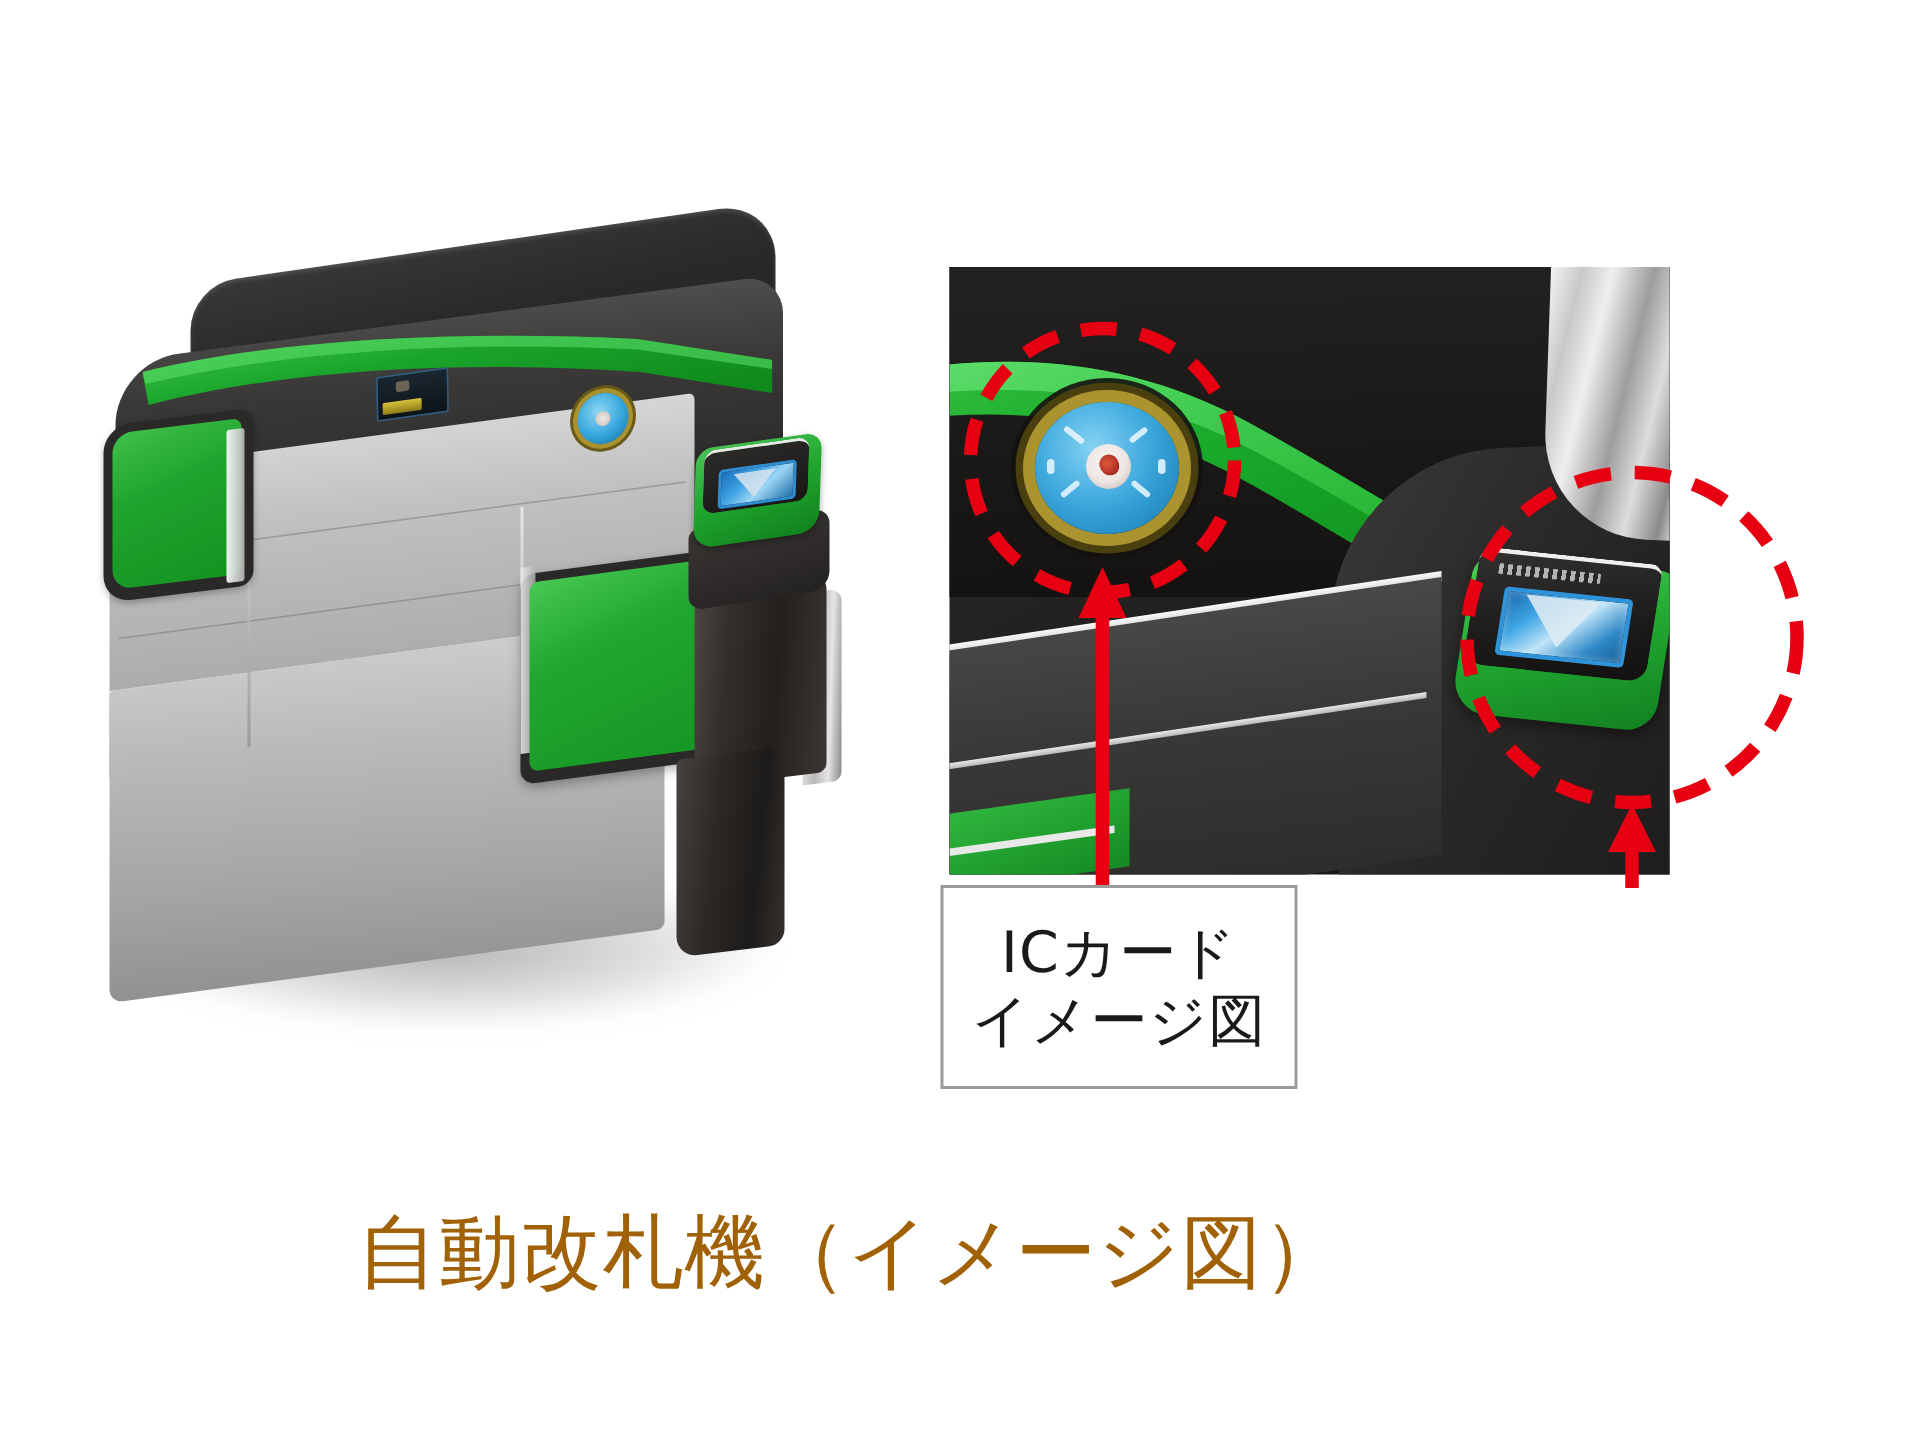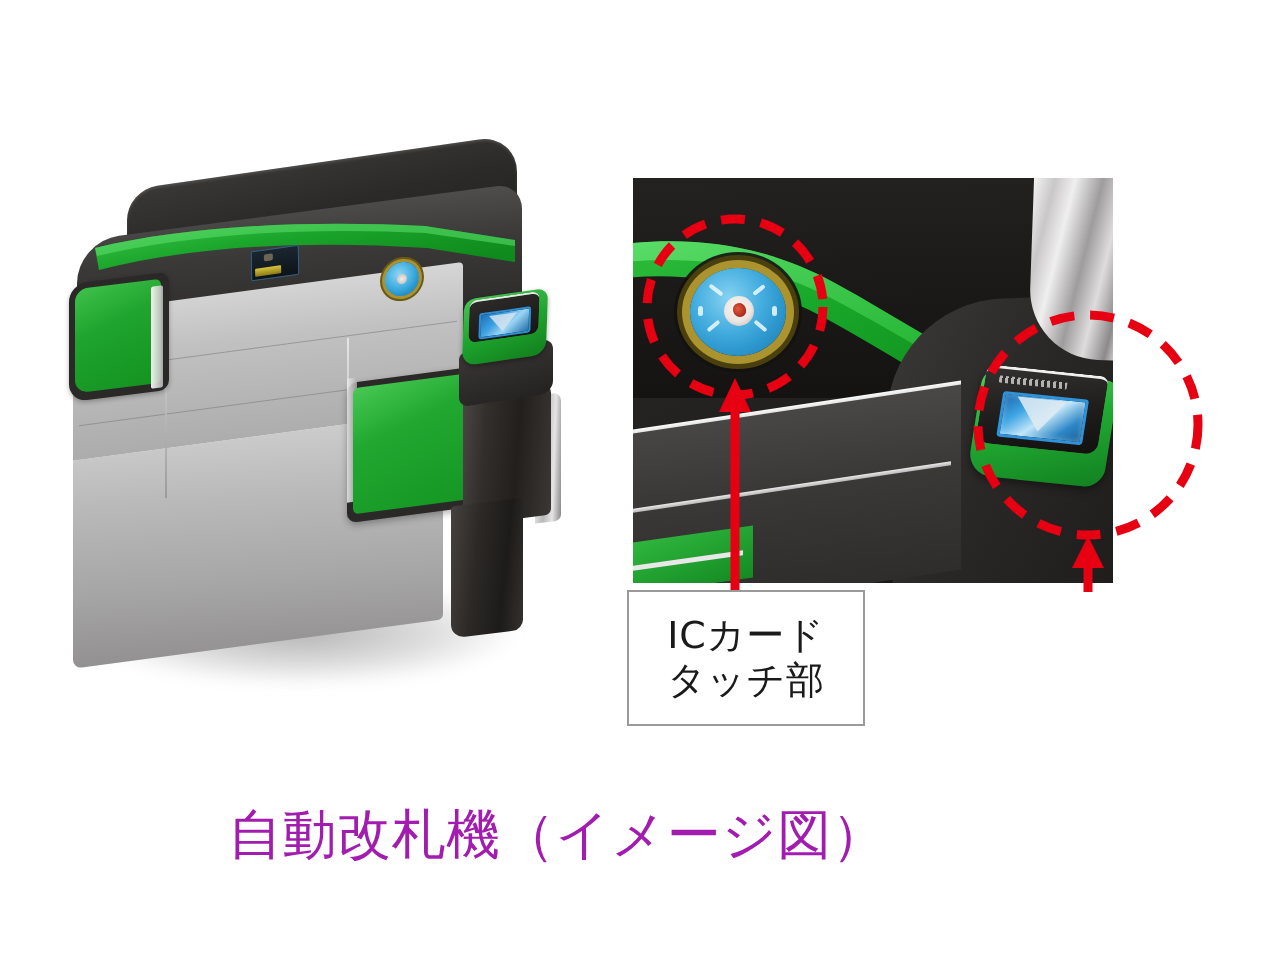--- a/index.html
+++ b/index.html
@@ -560,24 +560,24 @@
     left: 938px;
     top: 590px;
     width: 286px;
     height: 136px;
     font-size: 38px;
   }
 
   
   #caption {
     position: absolute;
-    left: 215px;
+    left: 225px;
     top: 805px;
     width: 660px;
-    color: #a21caf;
+    color: #a16207;
     font-family: "DejaVu Sans", "Liberation Sans", sans-serif;
     font-size: 54px;
     line-height: 1.1;
     letter-spacing: 0.01em;
     white-space: nowrap;
   }
 </style>
 </head>
 <body>
 
@@ -701,19 +701,19 @@
     <polygon points="722,378 706,412 738,412" fill="#e60012"></polygon>
 
     <circle cx="1075" cy="425" r="110" fill="none" stroke="#e60012" stroke-width="9" stroke-dasharray="24 16" stroke-linecap="butt"></circle>
 
     <line x1="1075" y1="592" x2="1075" y2="560" stroke="#e60012" stroke-width="9"></line>
     <polygon points="1075,536 1059,568 1091,568" fill="#e60012"></polygon>
   </svg>
 
   <div class="callout" id="callout-ic">
     <span class="line">ICカード</span>
-    <span class="line">タッチ部</span>
+    <span class="line">イメージ図</span>
   </div>
 
 
   <div id="caption">自動改札機（イメージ図）</div>
 
 </div>
 
 </body></html>

